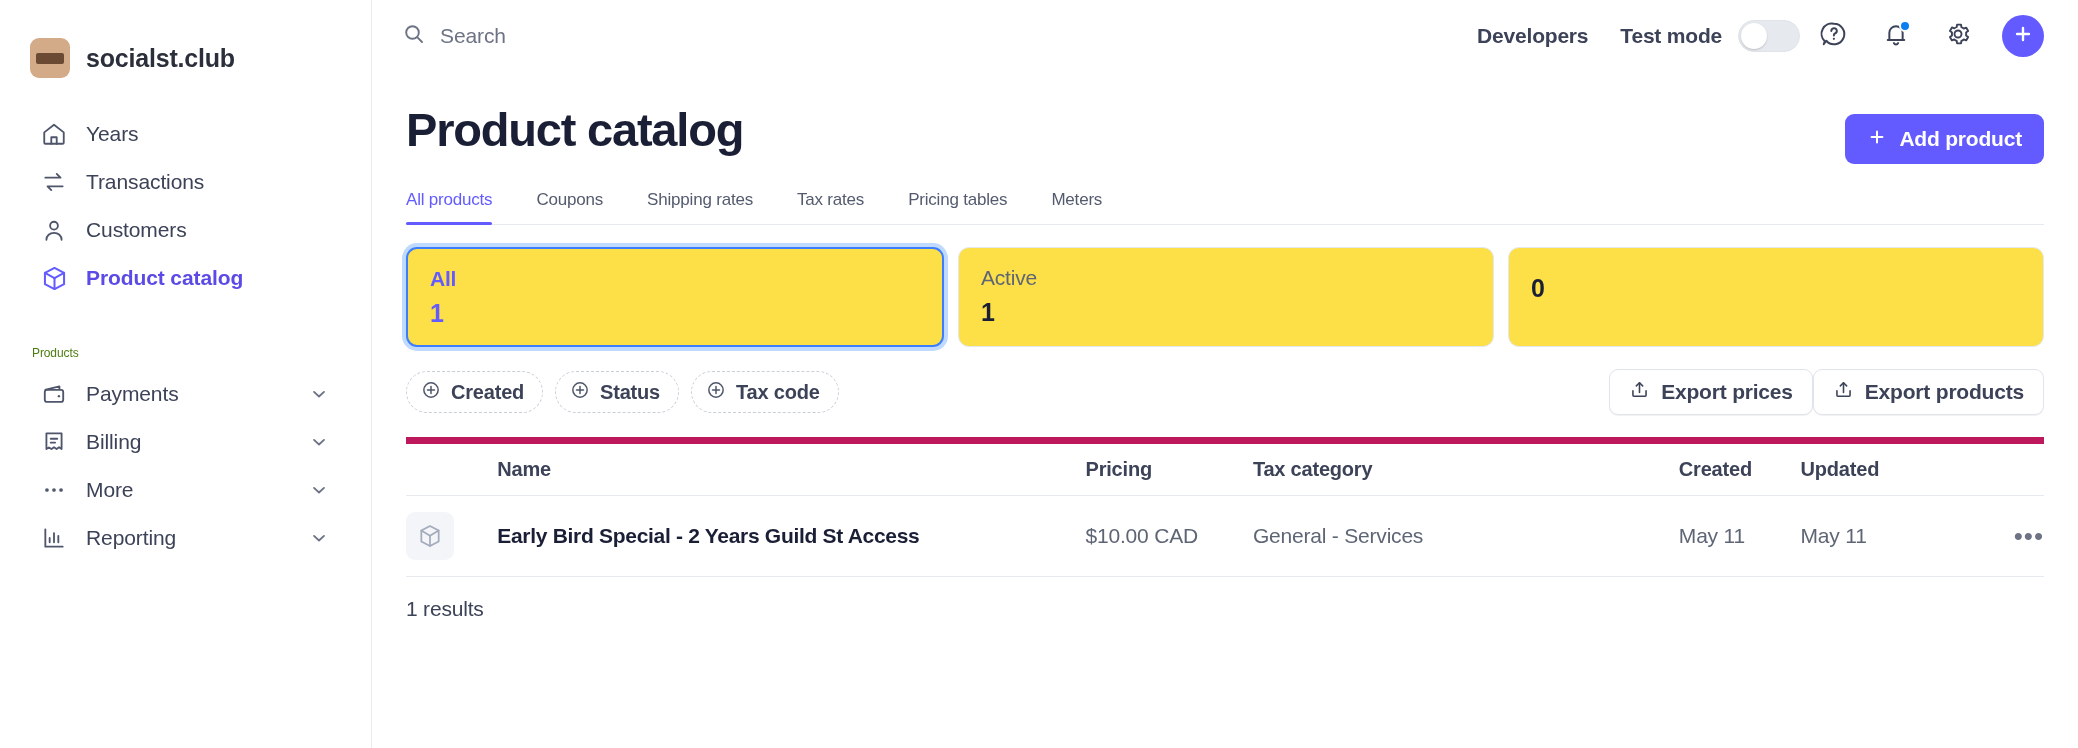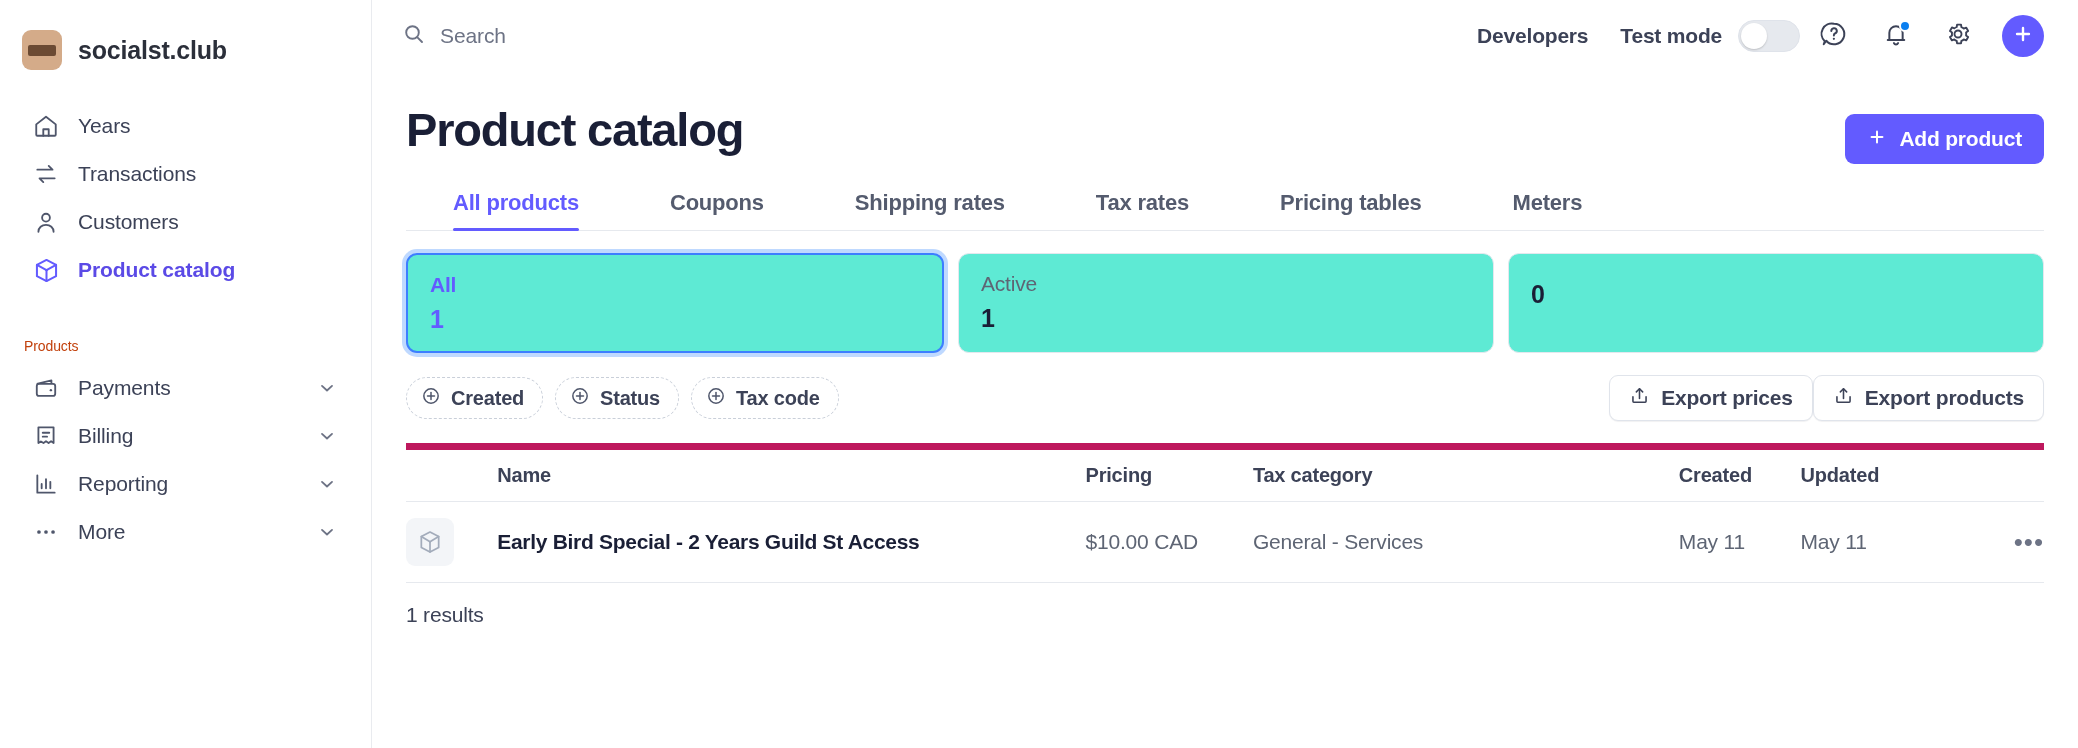--- a/index.html
+++ b/index.html
@@ -9,21 +9,21 @@
     font-family: "Liberation Sans", sans-serif;
     -webkit-font-smoothing: antialiased;
     overflow: hidden;
   }
   .app { display: flex; width: 2078px; height: 748px; }
 
   
   .sidebar {
     width: 372px; height: 748px; flex: 0 0 372px;
     border-right: 1px solid #e9ebef;
-    padding: 4px; background: #fff;
+    padding: 12px; background: #fff;
     position: relative;
   }
   .brand {
     display: flex; align-items: center; gap: 16px;
     padding: 26px 0 0 18px;
   }
   .brand-avatar {
     width: 40px; height: 40px; border-radius: 9px;
     background: #d4ab89;
     display: flex; align-items: center; justify-content: center;
@@ -42,21 +42,21 @@
     display: flex; align-items: center; gap: 18px;
     height: 48px; padding: 0 20px 0 18px; margin: 0 10px;
     border-radius: 8px; cursor: pointer;
   }
   .nav-item .ico { width: 28px; height: 28px; flex: 0 0 28px; display:flex; align-items:center; justify-content:center; }
   .nav-item .lbl { font-size: 21px; color: #3c4257; letter-spacing: -0.1px; }
   .nav-item.active .lbl { color: #5b4ae6; font-weight: 600; }
   .nav-item .chev { margin-left: auto; display:flex; align-items:center; }
 
   .nav-section-title {
-    font-size: 14px; color: #c2410c; padding: 0 0 0 20px;
+    font-size: 12px; color: #4d7c0f; padding: 0 0 0 20px;
     margin-top: 44px; margin-bottom: 10px; letter-spacing: -0.1px;
   }
 
   
   .main { flex: 1 1 auto; height: 648px; position: relative; background: #fff; }
 
   .topbar {
     height: 72px; display: flex; align-items: center;
     padding: 0 34px 0 30px;
   }
@@ -114,36 +114,35 @@
     font-size: 21px; font-weight: 600; letter-spacing: -0.2px;
     display: flex; align-items: center; gap: 12px; cursor: pointer;
     font-family: "Liberation Sans", sans-serif;
   }
 
   .tabs {
     display: flex; gap: 0; margin-top: 26px;
     border-bottom: 1px solid #e6e9ee;
   }
   .tab {
-    font-size: 22px; font-weight: 700; color: #545b6e;
+    font-size: 17px; font-weight: 400; color: #545b6e;
     padding: 0 22px 14px 22px; cursor: pointer; letter-spacing: -0.2px;
     position: relative;
-    margin-left: 47px;
   }
   .tab:first-child { padding-left: 0; }
   .tab.active { color: #635bff; }
   .tab.active::after {
     content: ''; position: absolute; left: 0; right: 22px; bottom: -1px;
     height: 3px; background: #635bff; border-radius: 2px;
   }
 
   .stat-row { display: flex; gap: 14px; margin-top: 22px; }
   .stat-card {
     flex: 1 1 0; height: 100px; border-radius: 11px;
-    border: 1px solid #e3e8ee; background: #5eead4;
+    border: 1px solid #e3e8ee; background: #fde047;
     padding: 18px 22px; cursor: pointer;
   }
   .stat-card.selected {
     border: 2px solid #3d7eff;
     box-shadow: 0 0 0 4px #bfd9ff;
   }
   .stat-label { font-size: 21px; color: #5e6574; letter-spacing: -0.2px; }
   .stat-card.selected .stat-label { color: #635bff; font-weight: 600; }
   .stat-value { font-size: 25px; font-weight: 700; color: #1a1f36; margin-top: 8px; letter-spacing: -0.3px; }
   .stat-card.selected .stat-value { color: #635bff; }
@@ -281,44 +280,44 @@
         <span class="lbl">Billing</span>
         <span class="chev">
           <svg width="20" height="20" viewBox="0 0 24 24" fill="none" stroke="#6d7385" stroke-width="2.2" stroke-linecap="round" stroke-linejoin="round">
               <path d="M6 9.5 12 15l6-5.5"></path>
             </svg>
         </span>
       </div>
 
       <div class="nav-item">
         <span class="ico">
+          <svg width="26" height="26" viewBox="0 0 24 24" fill="#4f566b">
+            <circle cx="5.5" cy="12" r="1.7"></circle>
+              <circle cx="12" cy="12" r="1.7"></circle>
+              <circle cx="18.5" cy="12" r="1.7"></circle>
+          </svg>
+        </span>
+        <span class="lbl">More</span>
+        <span class="chev">
+          <svg width="20" height="20" viewBox="0 0 24 24" fill="none" stroke="#6d7385" stroke-width="2.2" stroke-linecap="round" stroke-linejoin="round">
+              <path d="M6 9.5 12 15l6-5.5"></path>
+            </svg>
+        </span>
+      </div>
+
+      <div class="nav-item">
+        <span class="ico">
           <svg width="26" height="26" viewBox="0 0 24 24" fill="none" stroke="#4f566b" stroke-width="1.7" stroke-linecap="round" stroke-linejoin="round">
             <path d="M4 4v16h16"></path>
               <path d="M8 16v-4"></path>
               <path d="M12 16V7.5"></path>
               <path d="M16 16v-6"></path>
           </svg>
         </span>
         <span class="lbl">Reporting</span>
-        <span class="chev">
-          <svg width="20" height="20" viewBox="0 0 24 24" fill="none" stroke="#6d7385" stroke-width="2.2" stroke-linecap="round" stroke-linejoin="round">
-              <path d="M6 9.5 12 15l6-5.5"></path>
-            </svg>
-        </span>
-      </div>
-
-      <div class="nav-item">
-        <span class="ico">
-          <svg width="26" height="26" viewBox="0 0 24 24" fill="#4f566b">
-            <circle cx="5.5" cy="12" r="1.7"></circle>
-              <circle cx="12" cy="12" r="1.7"></circle>
-              <circle cx="18.5" cy="12" r="1.7"></circle>
-          </svg>
-        </span>
-        <span class="lbl">More</span>
         <span class="chev">
           <svg width="20" height="20" viewBox="0 0 24 24" fill="none" stroke="#6d7385" stroke-width="2.2" stroke-linecap="round" stroke-linejoin="round">
               <path d="M6 9.5 12 15l6-5.5"></path>
             </svg>
         </span>
       </div>
 
     </nav>
   </aside>
 

